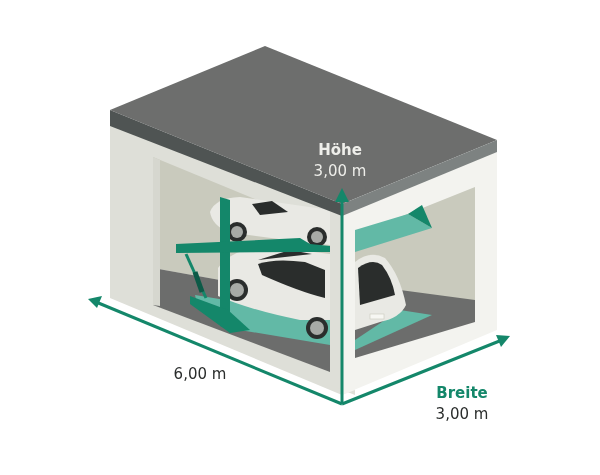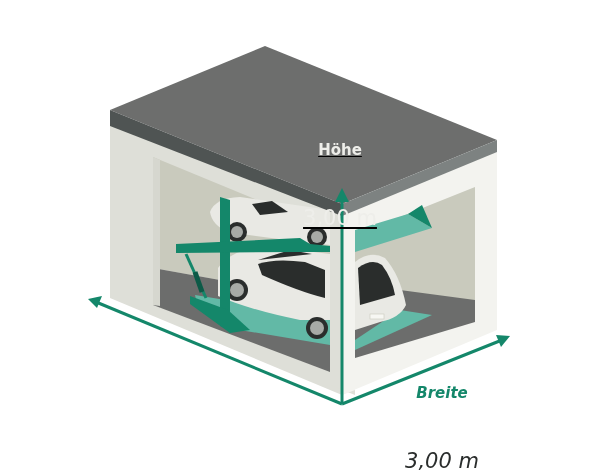--- a/index.html
+++ b/index.html
@@ -1,25 +1,25 @@
 <!DOCTYPE html>
 <html><head>
   <meta charset="utf-8">
   <style>
     html, body { margin: 0; padding: 0; background: #ffffff; }
     body { width: 600px; height: 475px; position: relative; overflow: hidden;
            font-family: "DejaVu Sans", "Liberation Sans", sans-serif; }
     #garage-illustration { position: absolute; left: 0; top: 0; width: 600px; height: 475px; }
     .dim-label { position: absolute; text-align: center; line-height: 21px; }
     .dim-name { font-size: 15px; font-weight: bold; display: block; }
-    .dim-value { font-size: 21px; display: block; margin-top: 47px; }
-    #label-hoehe { left: 290px; top: 140px; width: 100px; text-decoration: underline; }
+    .dim-value { font-size: 15px; display: block; }
+    #label-hoehe { left: 290px; top: 140px; width: 100px; }
     #label-hoehe .dim-name, #label-hoehe .dim-value { color: #eeeeea; }
     #label-laenge { left: 150px; top: 364px; width: 100px; }
-    #label-breite { left: 392px; top: 383px; width: 100px; font-style: italic; }
+    #label-breite { left: 412px; top: 383px; width: 100px; }
     .green { color: #14876a; }
     .dark { color: #2a2d2c; }
   </style>
 </head>
 <body>
 
 <svg id="garage-illustration" viewBox="0 0 600 475" xmlns="http://www.w3.org/2000/svg">
 
   <polygon points="110,125 342,215 342,395 110,298" fill="#dedfd8"></polygon>
 
@@ -91,18 +91,19 @@
   <line x1="342" y1="404" x2="502" y2="340" stroke="#14876a" stroke-width="3"></line>
   <polygon points="510,336 496,335 501,347" fill="#14876a"></polygon>
 </svg>
 
 <div class="dim-label" id="label-hoehe">
   <span class="dim-name">Höhe</span>
   <span class="dim-value">3,00 m</span>
 </div>
 
 <div class="dim-label" id="label-laenge">
+  <span class="dim-value dark">6,00 m</span>
 </div>
 
 <div class="dim-label" id="label-breite">
   <span class="dim-name green">Breite</span>
   <span class="dim-value dark">3,00 m</span>
 </div>
 
 </body></html>

